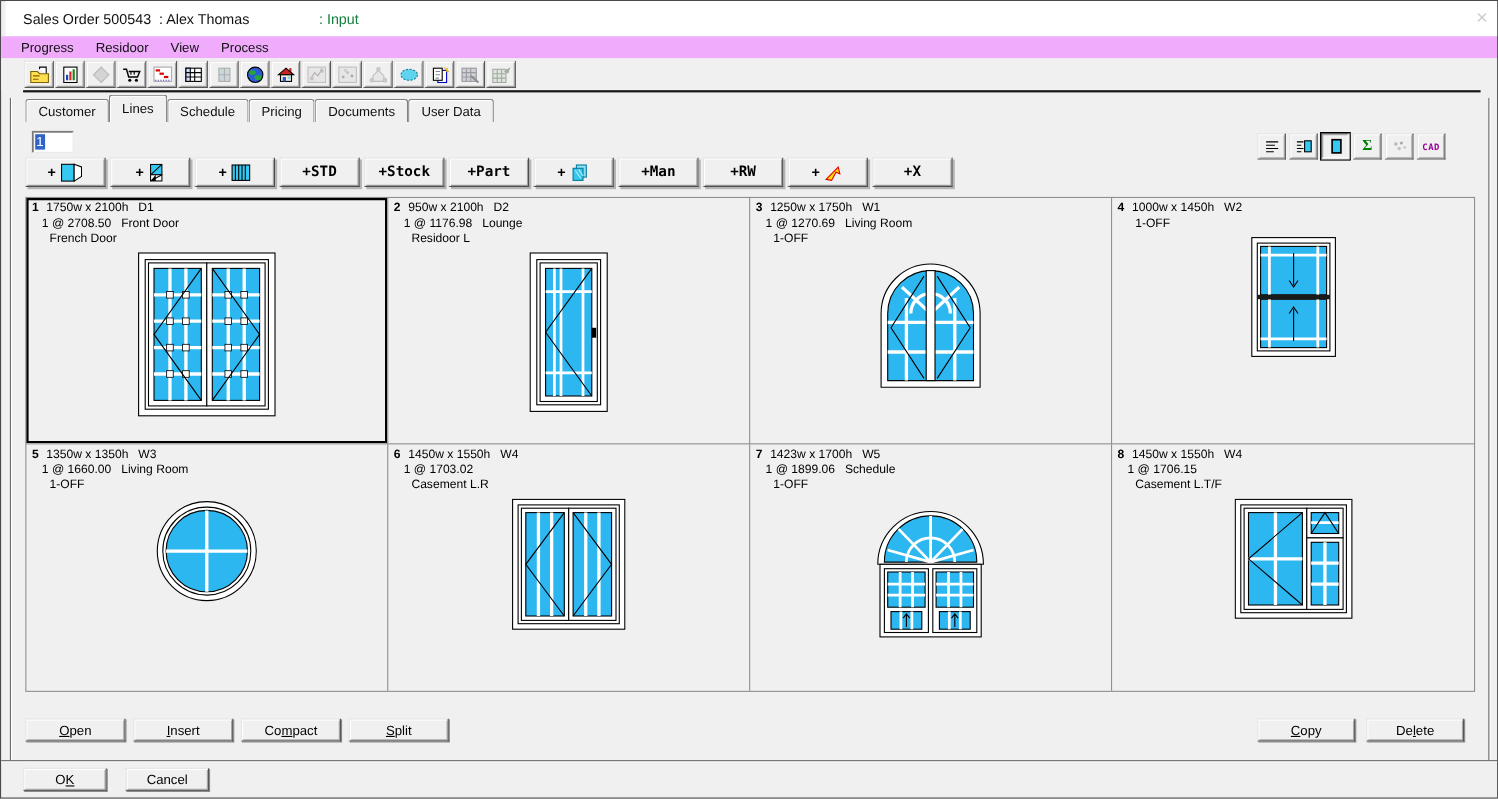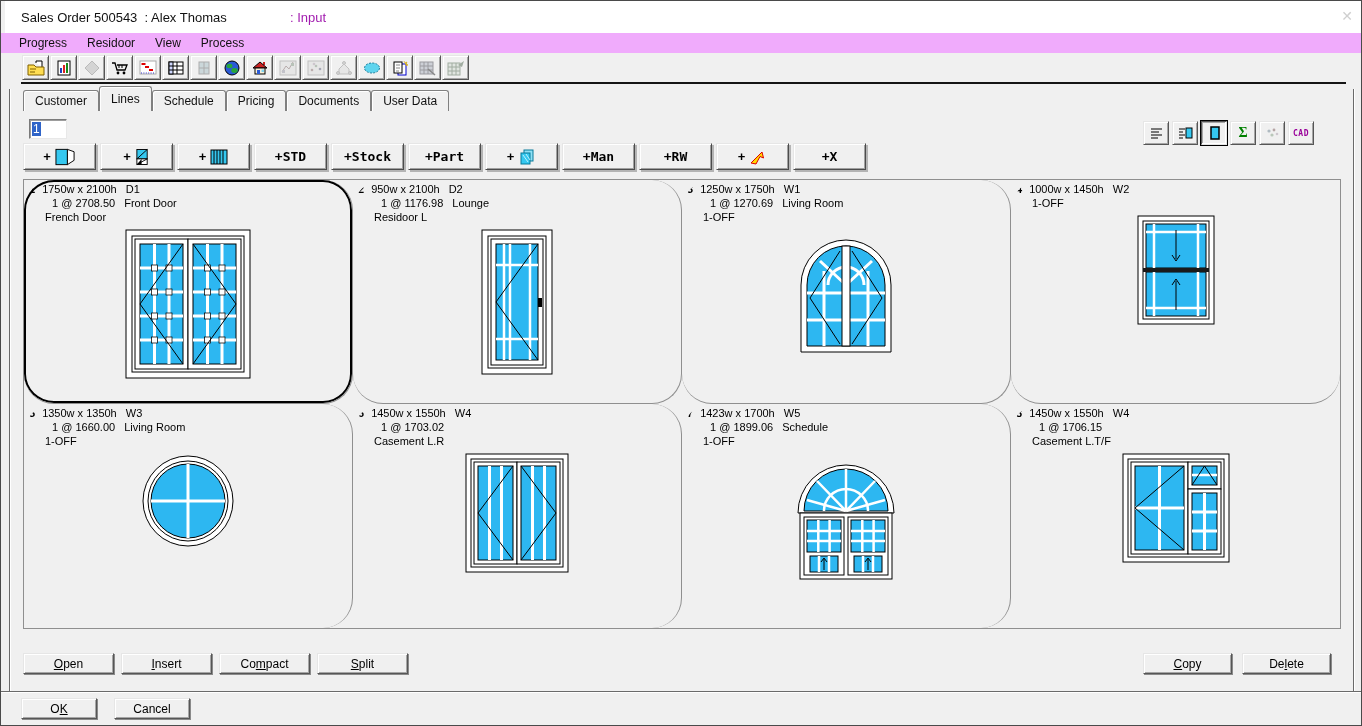--- a/index.html
+++ b/index.html
@@ -3,21 +3,21 @@
 <meta charset="utf-8">
 <style>
   :root{ --glass:#2DB7F1; --selection:#2F64C8; --cad_text:#990099; --sigma_green:#008000; }
   *{box-sizing:border-box;margin:0;padding:0;font-family:"Liberation Sans",sans-serif;}
   body{margin:0;background:#444;}
   #page{position:relative;width:1362px;height:726px;background:#f0f0f0;border:1px solid #4a4a4a;overflow:hidden;}
 
   
   .titlebar{position:absolute;left:4px;top:0;width:100%;height:32px;background:#fff;}
   .titlebar .ttext{position:absolute;left:16px;top:9px;font-size:13px;color:#111;white-space:pre;}
-  .titlebar .tstatus{position:absolute;left:285px;top:9px;font-size:13px;color:#a21caf;}
+  .titlebar .tstatus{position:absolute;left:285px;top:9px;font-size:13px;color:#15803d;}
   .titlebar .close{position:absolute;right:12px;top:7px;font-size:14px;color:#cfcfcf;cursor:default;}
   .menubar{position:absolute;left:0;top:32px;width:100%;height:20px;background:#f0abfc;display:flex;align-items:center;padding-left:8px;}
   .menuitem{font-size:12px;color:#111;padding:2px 10px 3px;cursor:default;}
 
   
   .toolbar{position:absolute;left:0;top:52px;width:100%;height:29px;background:#f0f0f0;display:flex;align-items:center;padding-left:21px;gap:1px;}
   .tbtn{width:27px;height:25px;background:#f0f0f0;border:1px solid;border-color:#e6e6e6 #565656 #565656 #e6e6e6;
         box-shadow:inset 1px 1px 0 #fff,inset -1px -1px 0 #a6a6a6;display:flex;align-items:center;justify-content:center;}
   .tbtn svg{display:block}
   .dis{filter:grayscale(.75) opacity(.55);}
@@ -50,28 +50,28 @@
   .addrow{position:absolute;left:22px;top:142px;display:flex;gap:4px;}
   .addbtn{width:73px;height:27px;background:#f0f0f0;border:1px solid;border-color:#e6e6e6 #4c4c4c #4c4c4c #e6e6e6;
           box-shadow:inset 1px 1px 0 #fff,inset -1px -1px 0 #a0a0a0,2px 2px 0 rgba(0,0,0,.25);
           font-family:"DejaVu Sans Mono",monospace;font-weight:bold;font-size:13px;color:#000;
           display:flex;align-items:center;justify-content:center;gap:4px;cursor:default;}
   .addbtn svg{display:block}
 
   
   .grid{position:absolute;left:22px;top:178px;width:1318px;height:450px;border:1px solid #8f8f8f;background:#f0f0f0;
         display:grid;grid-template-columns:repeat(4,1fr);grid-template-rows:repeat(2,1fr);}
-  .cell{border-right:1px solid #8f8f8f;border-bottom:1px solid #8f8f8f;display:flex;flex-direction:column;overflow:hidden;border-radius:30px;}
+  .cell{border-right:1px solid #8f8f8f;border-bottom:1px solid #8f8f8f;display:flex;flex-direction:column;overflow:hidden;}
   .cell:nth-child(4n){border-right:none;}
   .cell:nth-child(n+5){border-bottom:none;}
   .cell.selected{box-shadow:inset 0 0 0 2px #000;}
   .c1{font-size:11px;line-height:14px;padding:2px 5px 0;color:#000;}
   .num{font-weight:bold;margin-right:7px;}
   .size{margin-right:9px;}
-  .c2{font-size:11px;line-height:14px;padding:0 5px 0 28px;color:#000;}
+  .c2{font-size:11px;line-height:14px;padding:0 5px 0 14px;color:#000;}
   .room{margin-left:9px;}
   .c3{font-size:11px;line-height:14px;padding:0 21px;color:#000;}
   .cdraw{flex:1;display:flex;justify-content:center;align-items:flex-start;padding-top:5px;}
 
   
   .g{fill:var(--glass);stroke:#000;stroke-width:1;}
   .f{fill:#fff;stroke:#000;stroke-width:1;}
   .bl{stroke:#000;fill:none;stroke-width:1;}
   .wb{stroke:#fff;stroke-width:3;fill:none;}
   .wb2{stroke:#fff;stroke-width:2.5;fill:none;}

